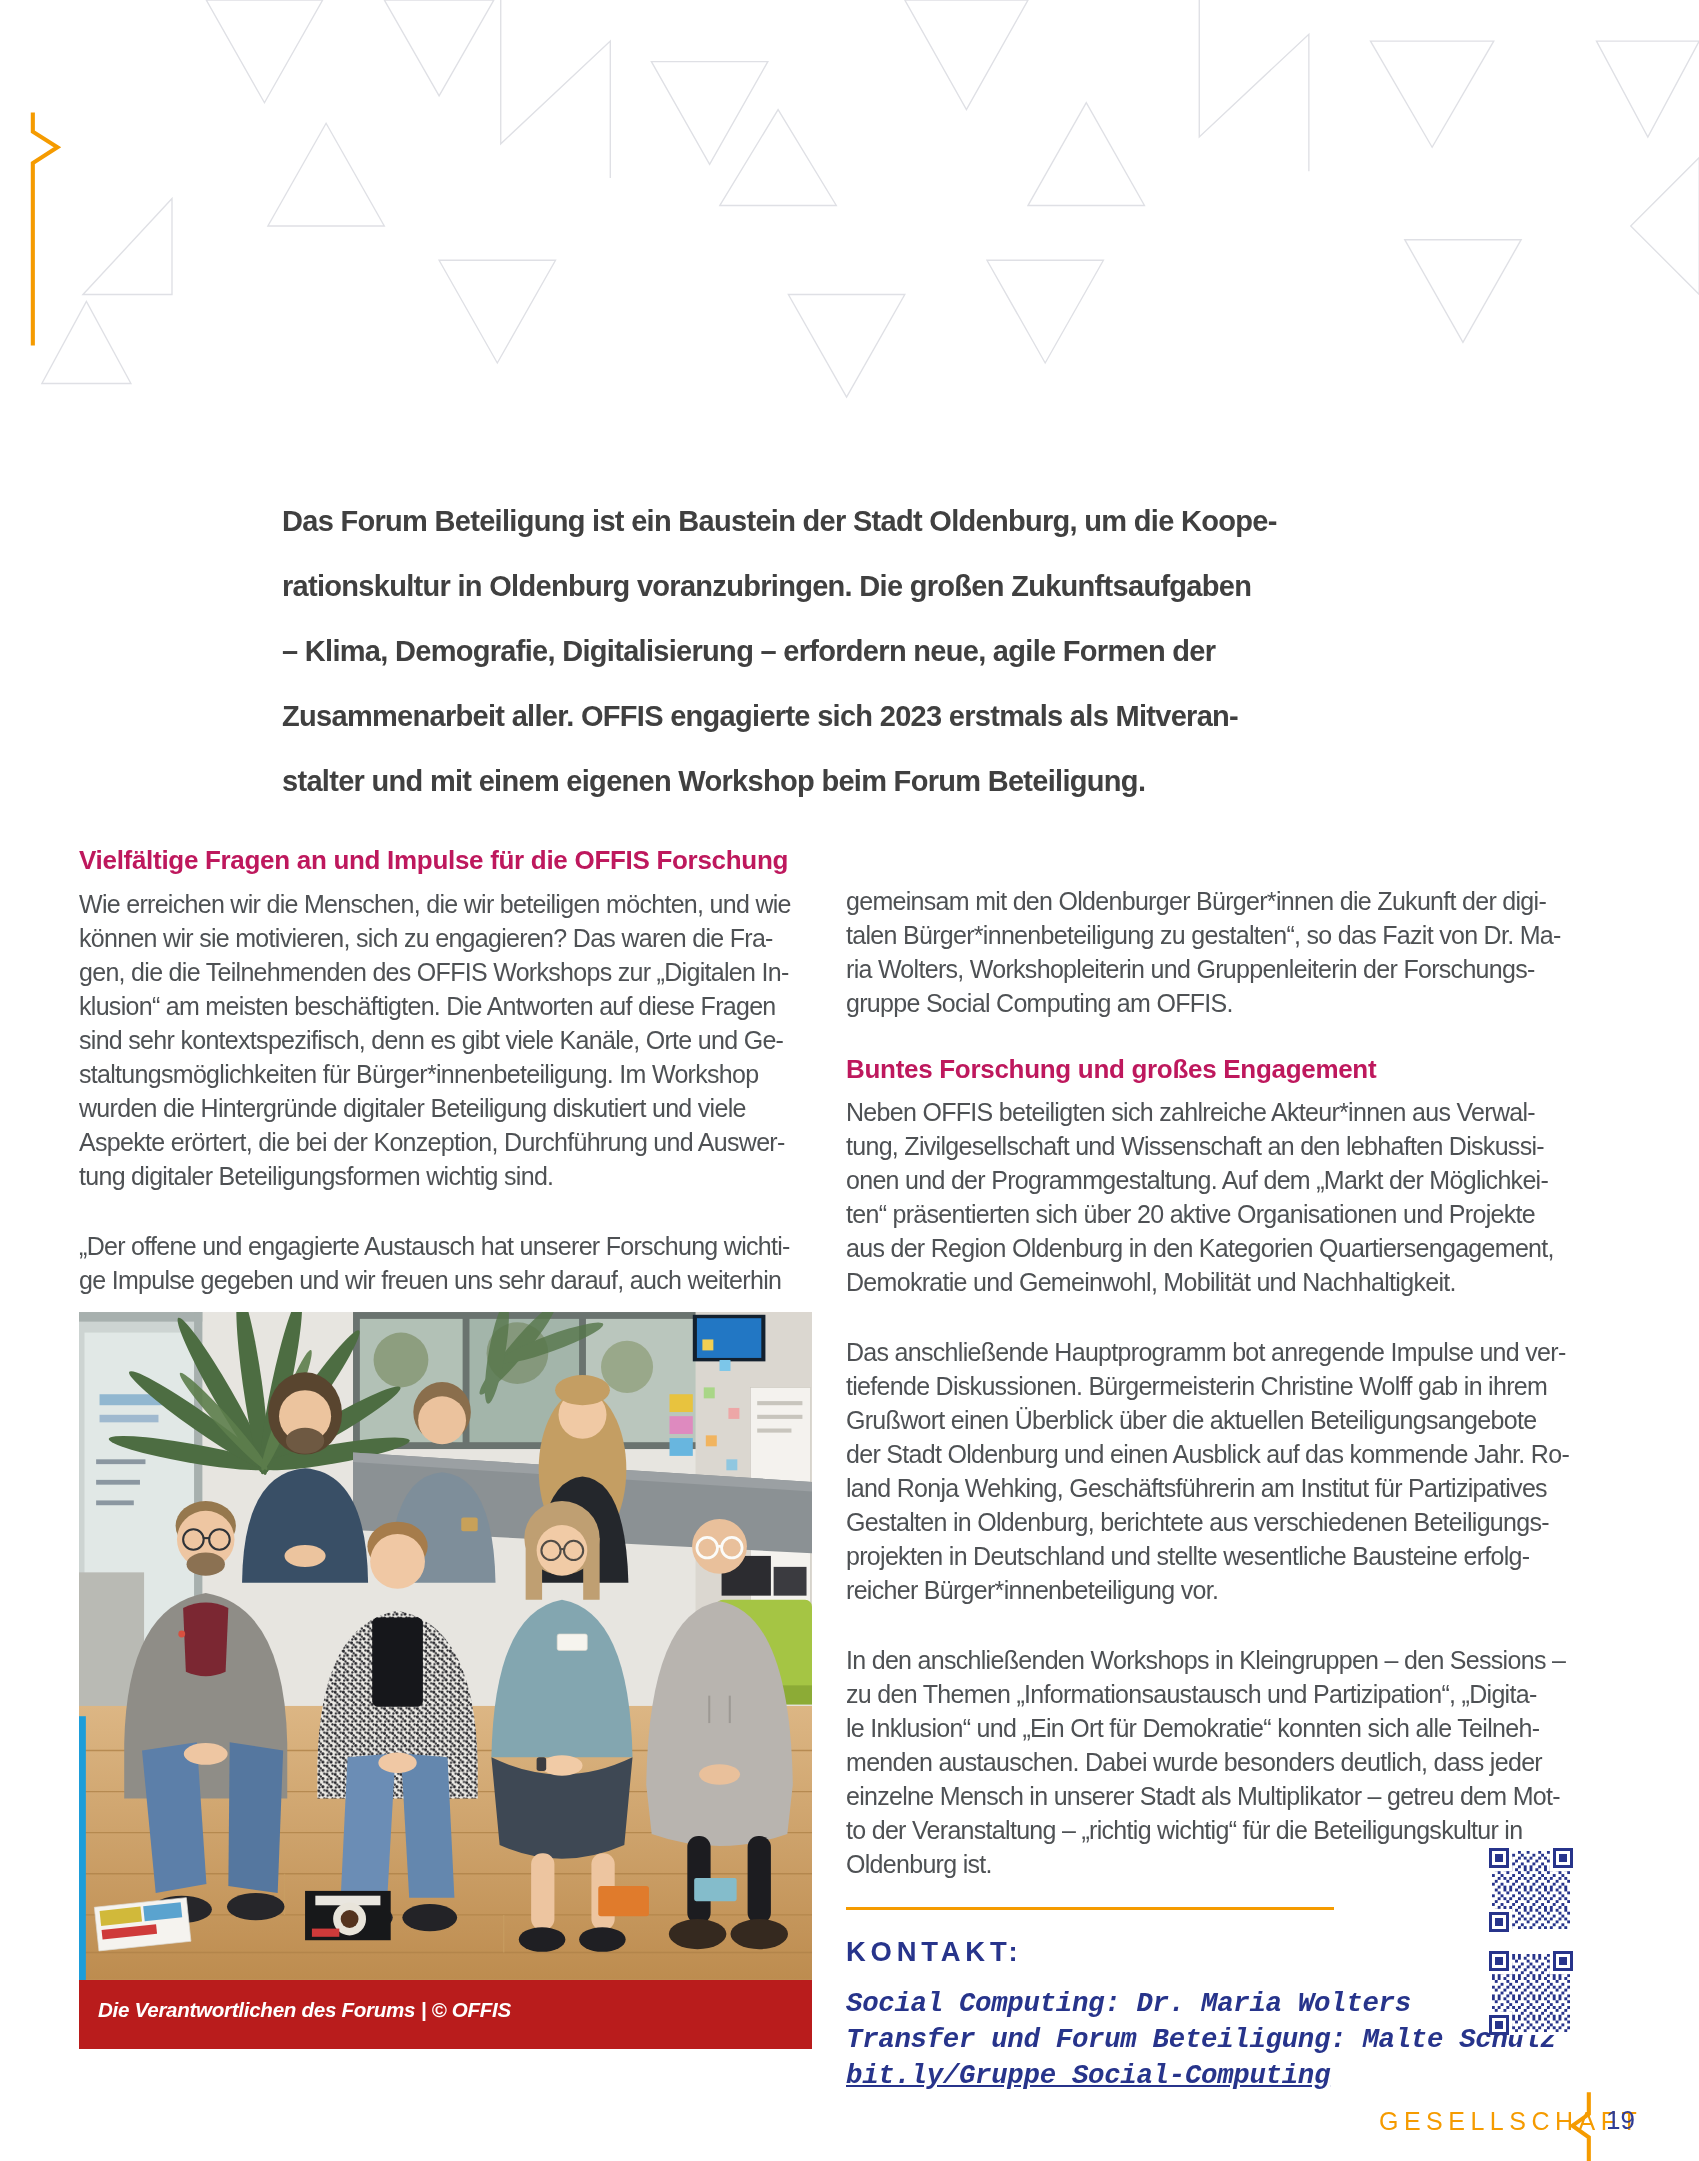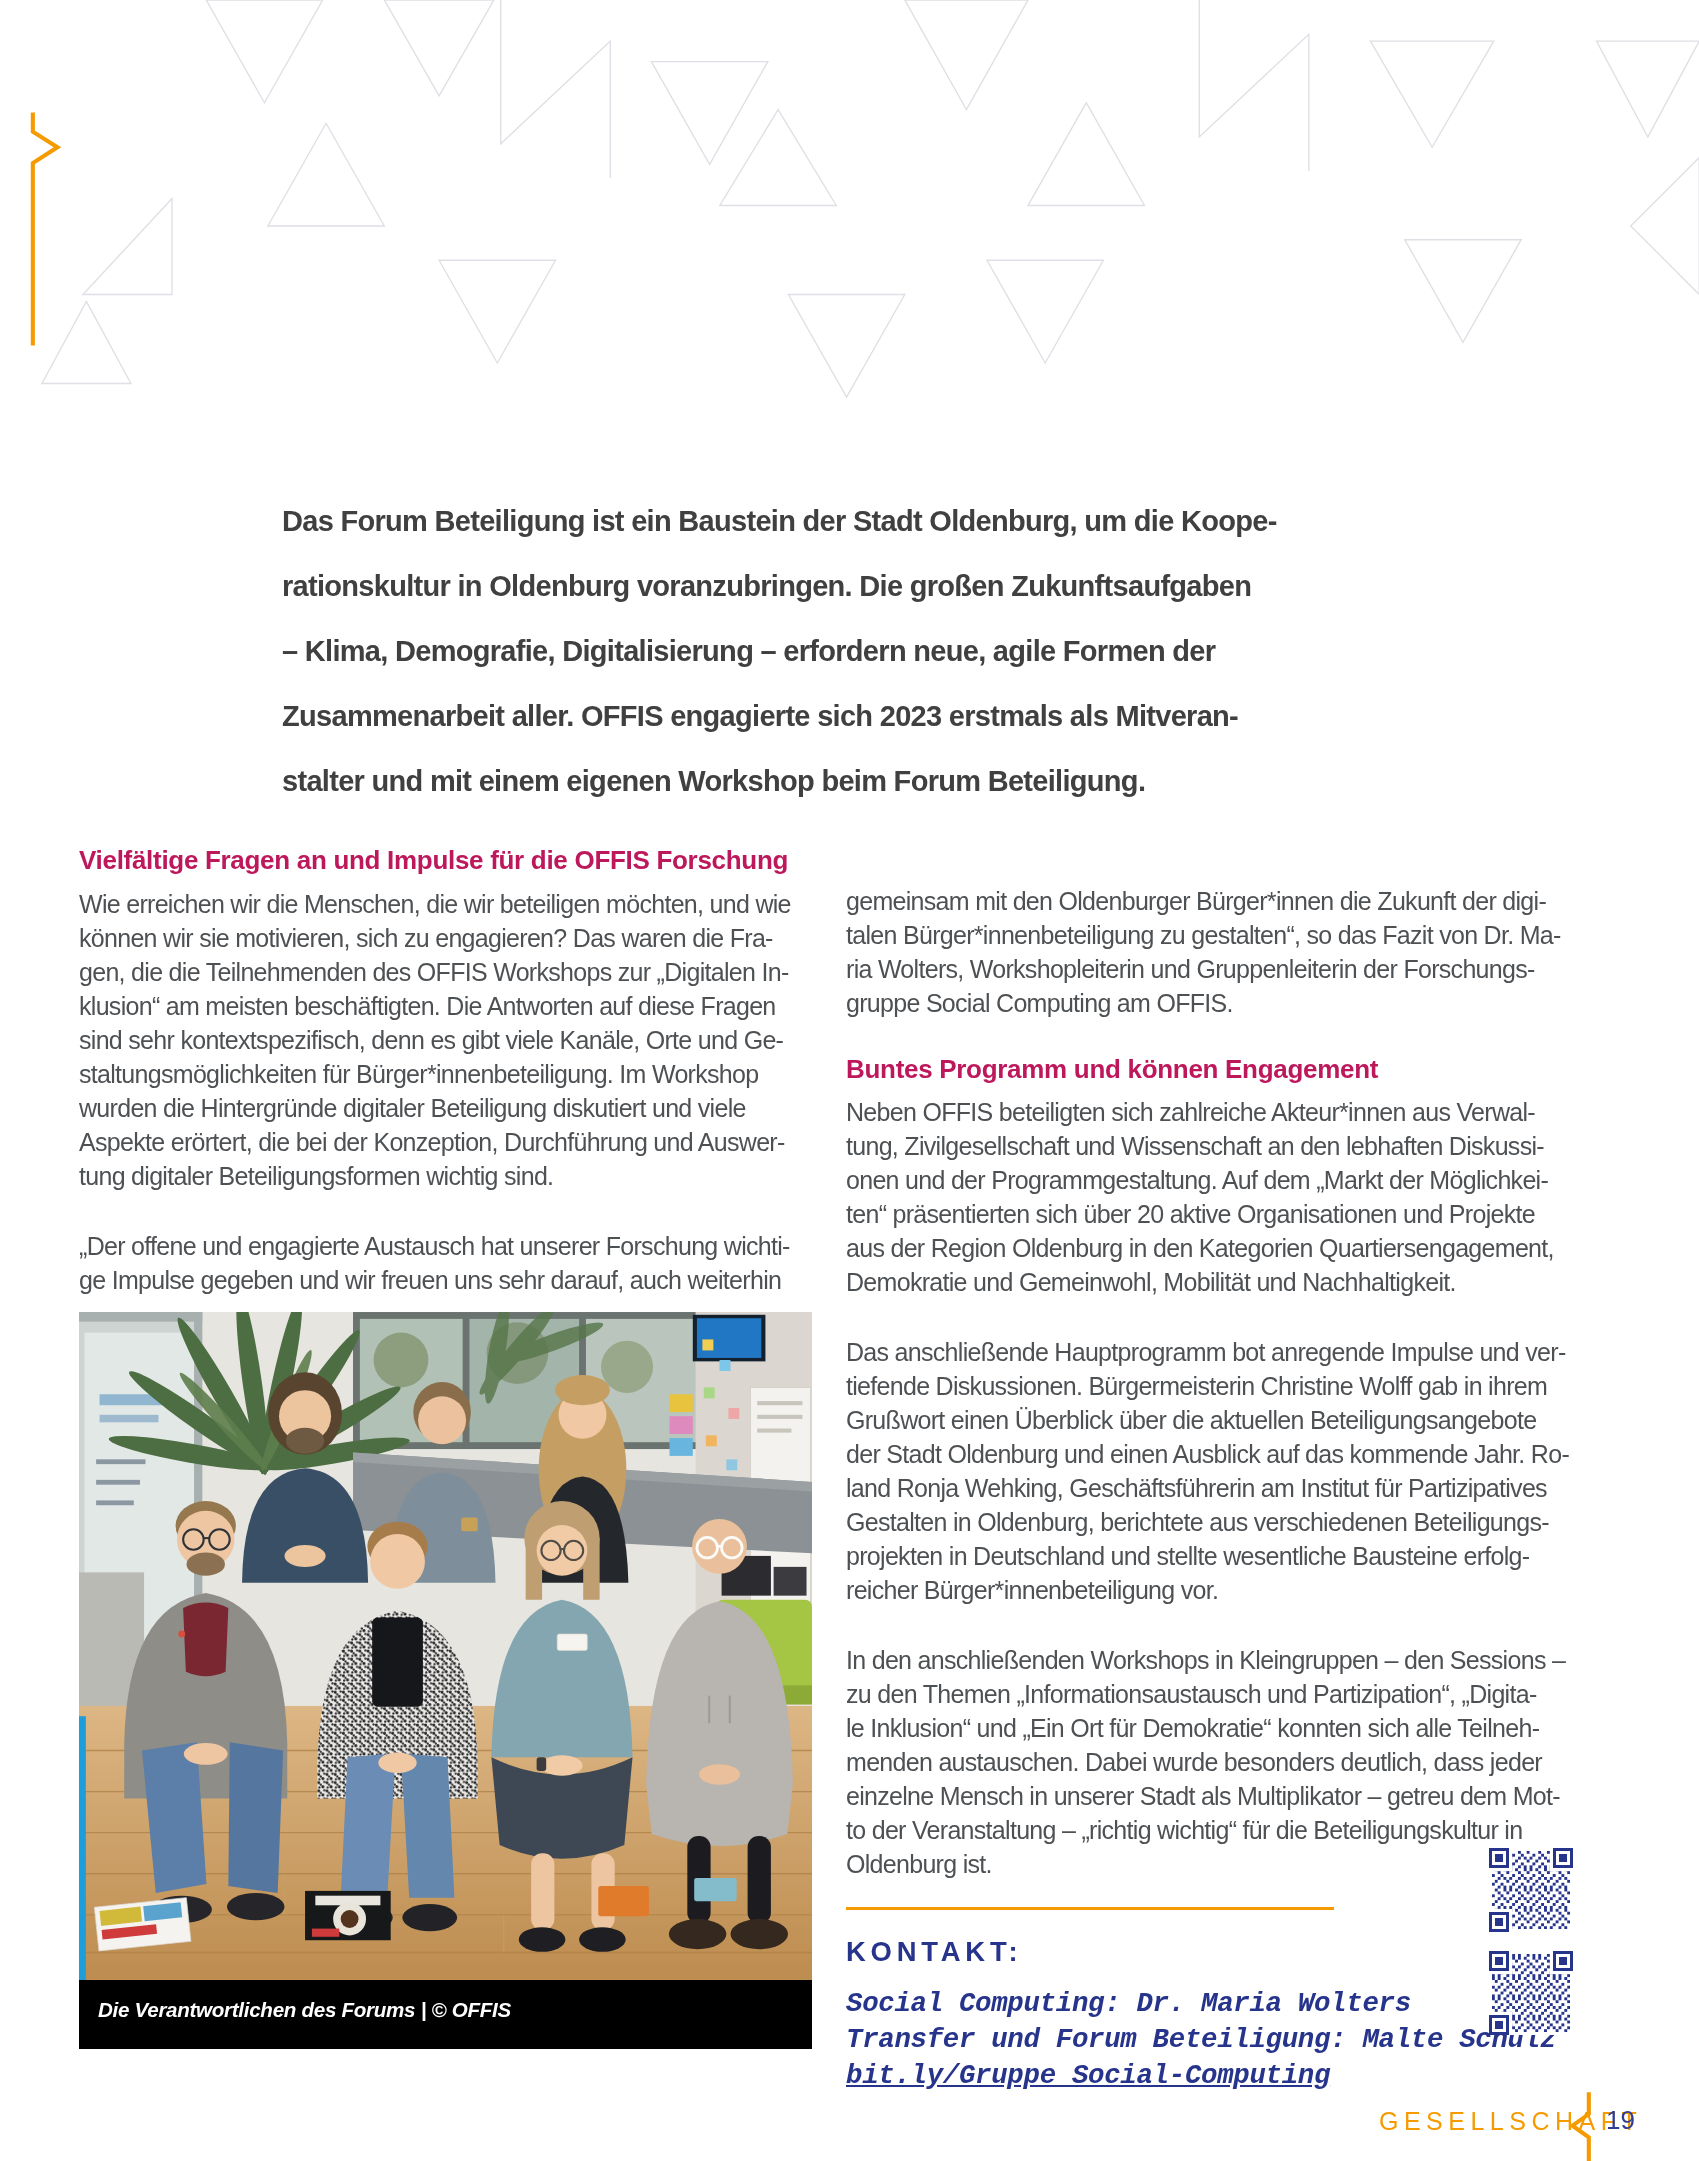--- a/index.html
+++ b/index.html
@@ -21,21 +21,21 @@
   .col-right{left:846px;top:843px;}
   .subhead{font-size:26px;line-height:34px;font-weight:bold;color:#be185d;
            letter-spacing:-0.3px;margin:0 0 9.6px 0;}
   .para{margin:0;}
   .mt{margin-top:36px;}
   .spacer64{height:41px;}
   .subhead2{margin:31.5px 0 9.6px 0;}
 
   
   .photo{left:79px;top:1312px;width:733px;}
-  .caption{height:69px;background:#000000;color:#ffffff;font-style:italic;font-weight:bold;
+  .caption{height:69px;background:#b91c1c;color:#ffffff;font-style:italic;font-weight:bold;
            font-size:20.6px;padding:18px 0 0 19px;box-sizing:border-box;letter-spacing:-0.3px;}
 
   
   .contact{left:846px;top:1907px;width:737px;color:#27348B;}
   .contact-rule{width:488px;height:2.7px;background:#F59B00;}
   .contact-label{margin-top:26px;font-size:27.4px;font-weight:bold;letter-spacing:4.8px;}
   .contact-line{font-size:27.4px;font-weight:bold;font-style:italic;line-height:36px;letter-spacing:-0.3px;}
   .contact-line a{color:#27348B;text-decoration:underline;}
   .contact-text{margin-top:18px;font-family:Liberation Mono, monospace;}
 
@@ -101,21 +101,21 @@
     <p class="para lines mt">„Der offene und engagierte Austausch hat unserer Forschung wichti-
 ge Impulse gegeben und wir freuen uns sehr darauf, auch weiterhin</p>
   </div>
 
   <div class="abs col col-right">
     <div class="spacer64"></div>
     <p class="para lines">gemeinsam mit den Oldenburger Bürger*innen die Zukunft der digi-
 talen Bürger*innenbeteiligung zu gestalten“, so das Fazit von Dr. Ma-
 ria Wolters, Workshopleiterin und Gruppenleiterin der Forschungs-
 gruppe Social Computing am OFFIS.</p>
-    <h3 class="subhead subhead2">Buntes Programm und können Engagement</h3>
+    <h3 class="subhead subhead2">Buntes Forschung und großes Engagement</h3>
     <p class="para lines">Neben OFFIS beteiligten sich zahlreiche Akteur*innen aus Verwal-
 tung, Zivilgesellschaft und Wissenschaft an den lebhaften Diskussi-
 onen und der Programmgestaltung. Auf dem „Markt der Möglichkei-
 ten“ präsentierten sich über 20 aktive Organisationen und Projekte
 aus der Region Oldenburg in den Kategorien Quartiersengagement,
 Demokratie und Gemeinwohl, Mobilität und Nachhaltigkeit.</p>
     <p class="para lines mt">Das anschließende Hauptprogramm bot anregende Impulse und ver-
 tiefende Diskussionen. Bürgermeisterin Christine Wolff gab in ihrem
 Grußwort einen Überblick über die aktuellen Beteiligungsangebote
 der Stadt Oldenburg und einen Ausblick auf das kommende Jahr. Ro-

